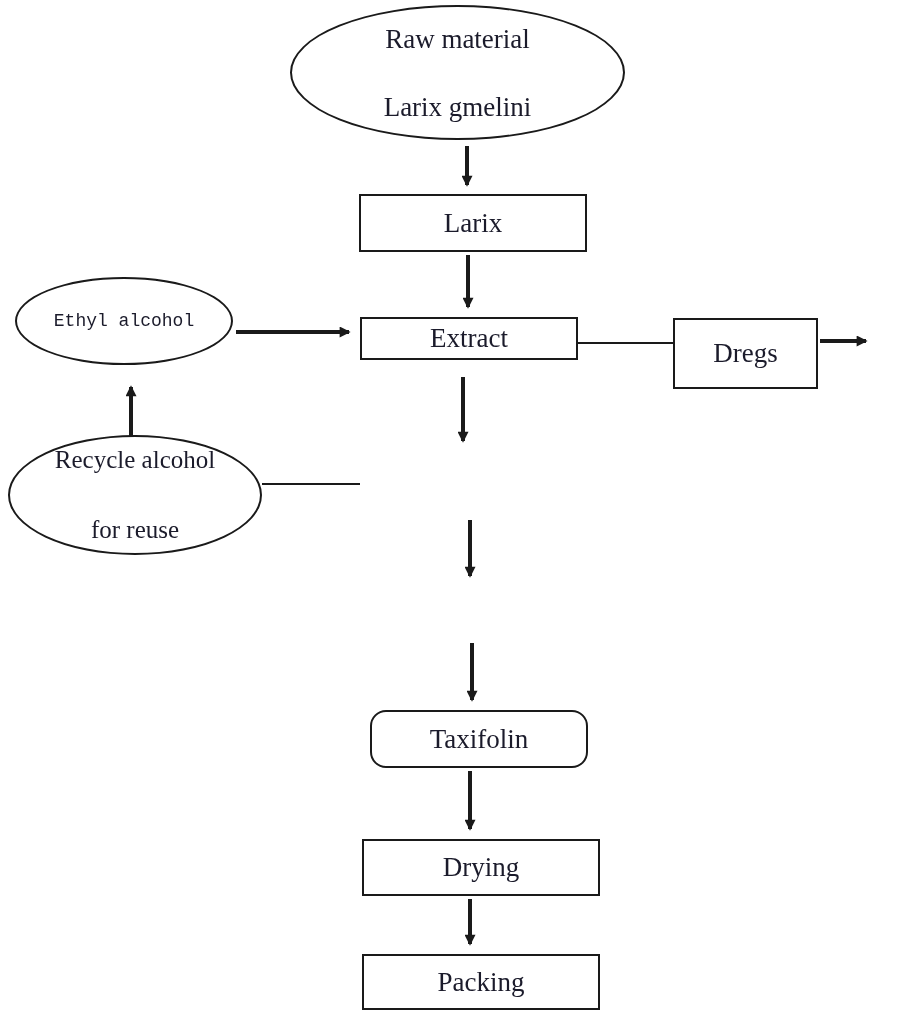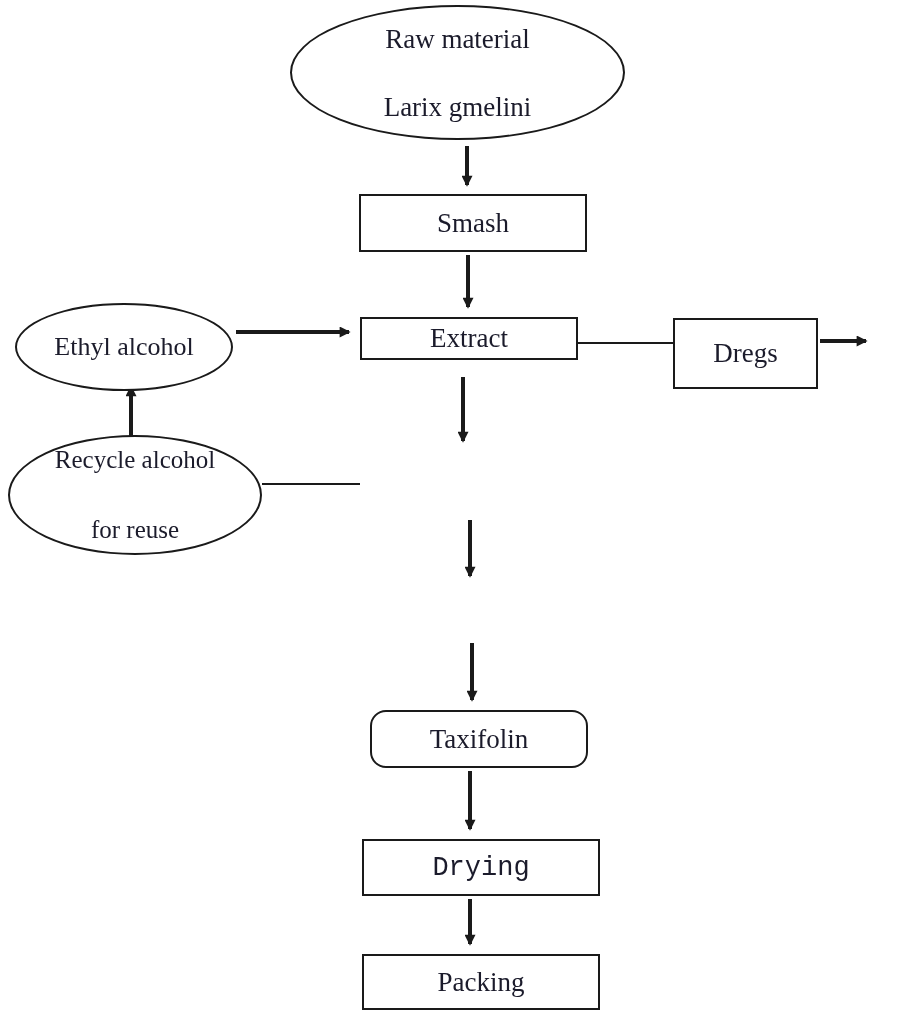--- a/index.html
+++ b/index.html
@@ -35,29 +35,29 @@
   .ellipse {
     border: 2px solid var(--line-color, #1a1a1a);
     border-radius: 50%;
     gap: 28px;
   }
   .line { display: block; }
   
   #node-raw-material   { left: 290px; top: 5px;   width: 335px; height: 135px; font-size: 27px; }
   #node-raw-material .line { line-height: 40px; }
   #node-smash          { left: 359px; top: 194px; width: 228px; height: 58px; }
-  #node-ethyl-alcohol  { left: 15px;  top: 303px; width: 218px; height: 88px; font-size: 26px; }
+  #node-ethyl-alcohol  { left: 15px;  top: 277px; width: 218px; height: 88px; font-size: 18px; font-family: Liberation Mono, monospace; }
   #node-extract        { left: 360px; top: 317px; width: 218px; height: 43px; }
   #node-dregs          { left: 673px; top: 318px; width: 145px; height: 71px; }
   #node-recycle-alcohol{ left: 8px;   top: 435px; width: 254px; height: 120px; font-size: 25px; }
   #node-recycle-alcohol .line { line-height: 42px; }
   #node-concentrate    { left: 360px; top: 451px; width: 217px; height: 66px; }
   #node-crystal        { left: 370px; top: 585px; width: 207px; height: 55px; }
   #node-taxifolin      { left: 370px; top: 710px; width: 218px; height: 58px; border-radius: 16px; }
-  #node-drying         { left: 362px; top: 839px; width: 238px; height: 57px; font-family: Liberation Mono, monospace; }
+  #node-drying         { left: 362px; top: 839px; width: 238px; height: 57px; }
   #node-packing        { left: 362px; top: 954px; width: 238px; height: 56px; }
 </style>
 </head>
 <body>
 
 <div class="canvas">
 
   <svg id="connector-layer" width="905" height="1024" viewBox="0 0 905 1024" xmlns="http://www.w3.org/2000/svg">
     <defs>
       <marker id="arrowhead" viewBox="0 0 10 10" refX="8.5" refY="5" markerWidth="13" markerHeight="11" orient="auto" markerUnits="userSpaceOnUse">
@@ -77,21 +77,21 @@
       <line x1="470" y1="771" x2="470" y2="829" stroke="#1a1a1a" stroke-width="4" marker-end="url(#arrowhead)"></line>
       <line x1="470" y1="899" x2="470" y2="944" stroke="#1a1a1a" stroke-width="4" marker-end="url(#arrowhead)"></line>
     </svg>
 
   <div class="node ellipse" id="node-raw-material">
     <span class="line">Raw material</span>
     <span class="line">Larix gmelini</span>
   </div>
 
   <div class="node rect" id="node-smash">
-    <span>Smash</span>
+    <span>Larix</span>
   </div>
 
   <div class="node ellipse" id="node-ethyl-alcohol">
     <span>Ethyl alcohol</span>
   </div>
 
   <div class="node rect" id="node-extract">
     <span>Extract</span>
   </div>
 

